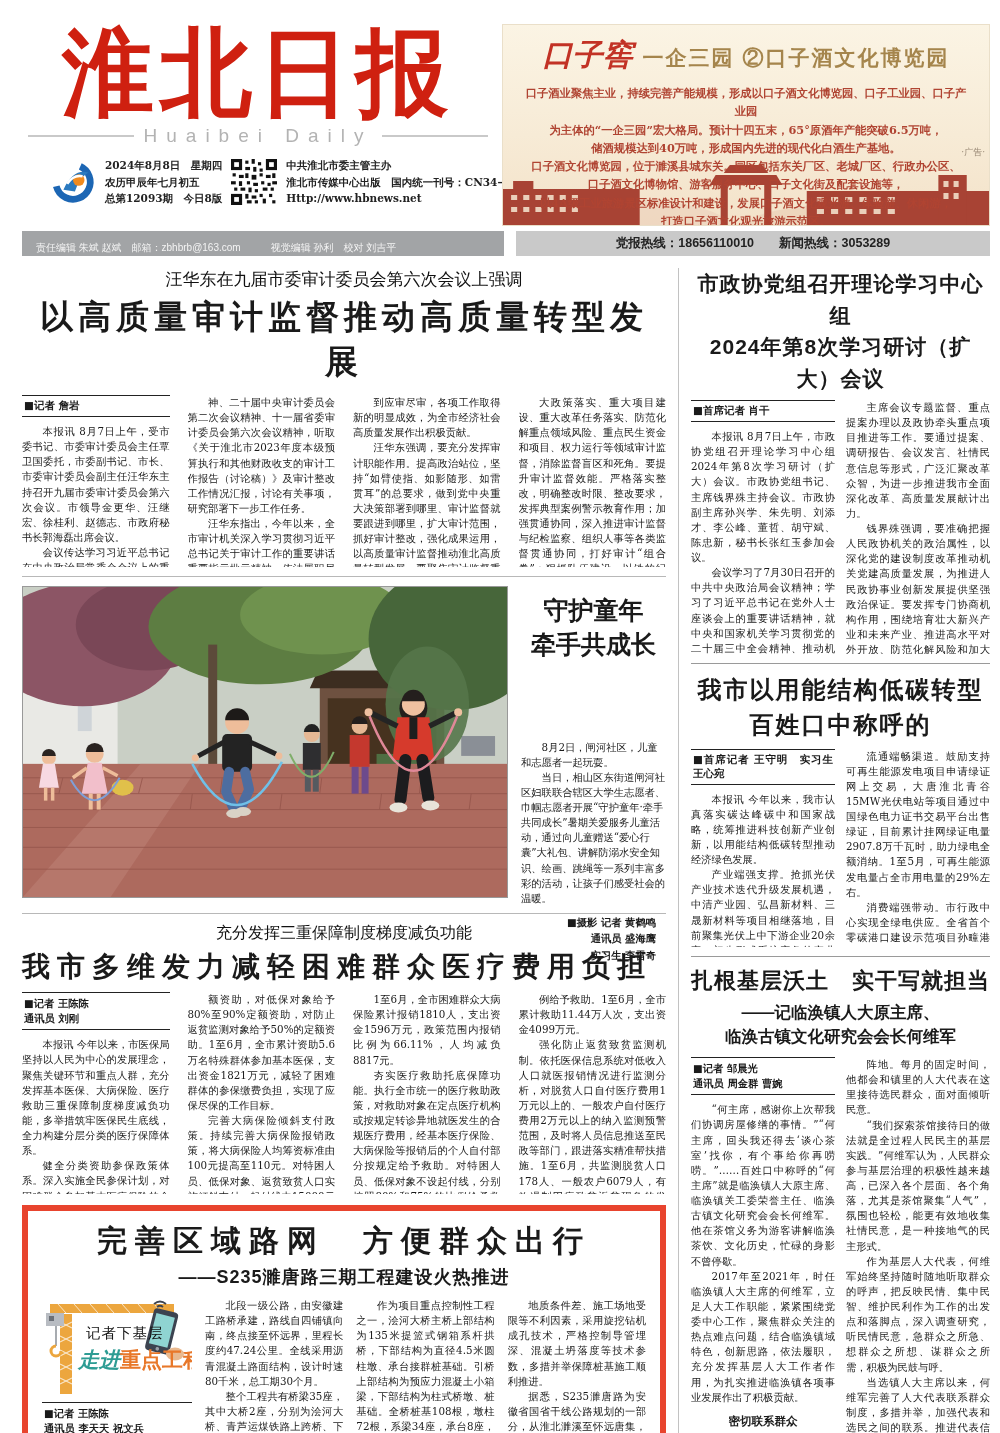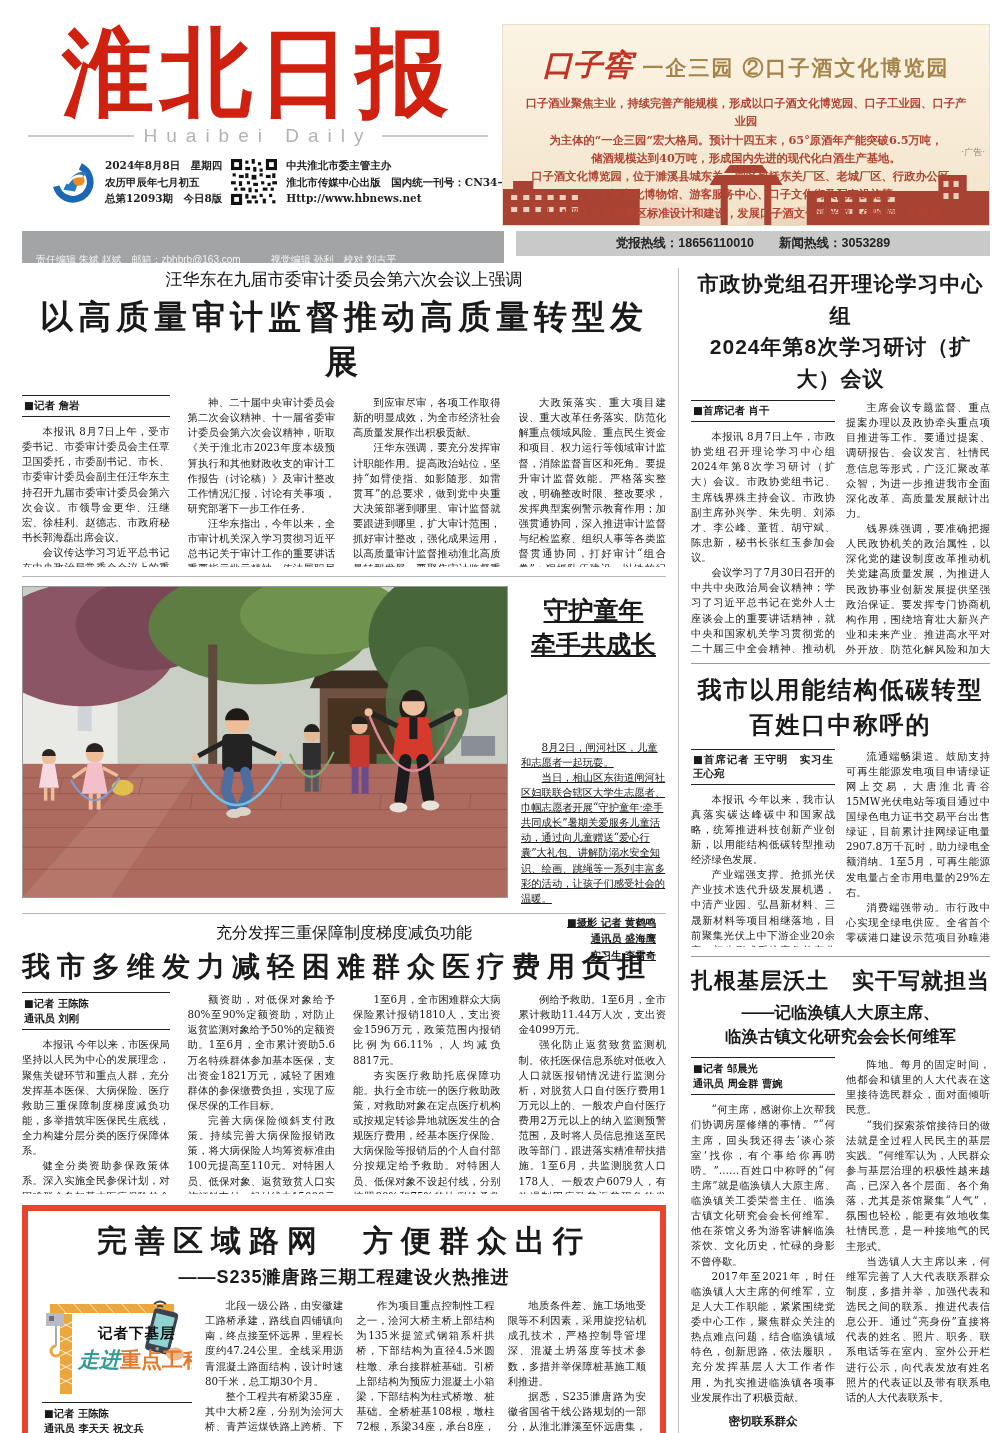--- a/index.html
+++ b/index.html
@@ -17,33 +17,33 @@
   .eng-row:before, .eng-row:after { content:""; flex:1; border-top:2px solid #c9c9c9; }
   .eng { color:#b3b3b3; font-size:19px; letter-spacing:9px; font-family:"Liberation Sans",sans-serif; }
   .info-row { display:flex; align-items:center; gap:9px; padding-left:28px; }
   .swirl { width:46px; height:46px; flex:none; }
   .qr { width:46px; height:46px; flex:none; }
   .info-col { font-size:10.5px; line-height:1.55; color:#222; font-weight:bold; white-space:nowrap; }
   .info-col p { text-indent:0 !important; }
 
   
   .ad { flex:1; position:relative; background:linear-gradient(180deg,#fbf4e4 0%,#f7ebd6 55%,#f3e2c9 100%);
-        padding:20px 18px 0; text-align:center; overflow:hidden; border:1px solid #eadfc9; }
+        padding:10px 18px 0; text-align:center; overflow:hidden; border:1px solid #eadfc9; }
   .ad-title-row { display:flex; justify-content:center; align-items:baseline; gap:10px; }
   .ad-brand { color:#c23225; font-size:30px; font-weight:900; font-style:italic; font-family:"DejaVu Serif",serif; }
   .ad-title { color:#a5854c; font-size:21px; font-weight:900; letter-spacing:2px; font-family:"Liberation Sans",sans-serif; }
   .ad-lines { margin-top:8px; position:relative; z-index:2; }
   .ad-lines p { font-size:11.3px; line-height:1.62; color:#b04432; font-weight:bold; text-indent:0; }
   .ad-note { position:absolute; right:4px; bottom:66px; font-size:9px; color:#9a8a76; z-index:3; }
   .ad-art { position:absolute; left:0; right:0; bottom:0; width:100%; height:62px; z-index:1; }
 
   
   .bars { display:flex; gap:12px; margin-top:5px; height:25px; }
   .bar-left { flex:1; background:#a2a4a6; color:#f4f4f4; font-size:10px; line-height:25px;
-              padding:16px 14px; font-family:"Liberation Sans",sans-serif; white-space:nowrap; overflow:hidden; }
+              padding:4px 14px; font-family:"Liberation Sans",sans-serif; white-space:nowrap; overflow:hidden; }
   .bar-right { width:474px; background:#c9c9c9; color:#222; font-weight:bold; font-size:12.5px;
                line-height:25px; text-align:center; font-family:"Liberation Sans",sans-serif; }
 
   
   .main { display:grid; grid-template-columns:1fr 312px; gap:0 12px; margin-top:12px; }
   .right-col { border-left:1px solid #c2c2c2; padding-left:12px; }
 
   .kicker { text-align:center; font-size:17px; font-family:"Liberation Sans",sans-serif; color:#111; }
   .hl-a1 { text-align:center; font-size:33px; font-weight:900; letter-spacing:5px;
            font-family:"Liberation Sans",sans-serif; margin:4px 0 10px; }
@@ -56,41 +56,41 @@
 
   .cols4 { display:grid; grid-template-columns:repeat(4,1fr); gap:0 18px; overflow:hidden;
            text-align:justify; }
   .cols2 { display:grid; grid-template-columns:1fr 1fr; gap:0 11px; overflow:hidden; text-align:justify; }
   .colx { overflow:hidden; }
   .colx p, .cap-text p { font-size:10.3px; line-height:1.47; text-indent:2em; }
 
   .h-rule { border:none; border-top:1px solid #b8b8b8; margin:9px 0; }
 
   
-  .photo-block { display:flex; gap:13px; height:318px;text-decoration:underline; }
+  .photo-block { display:flex; gap:13px; height:318px; }
   .photo-frame { width:486px; height:312px; flex:none; border:1px solid #999; }
   .photo-frame svg { width:100%; height:100%; display:block; }
   .cap-col { flex:1; display:flex; flex-direction:column; padding-top:8px; }
   .cap-title p { text-indent:0; text-align:center; font-size:25px; font-weight:bold;
                  line-height:1.35; font-family:"DejaVu Serif",serif; }
   .cap-text { margin-top:78px; }
   .credits { margin-top:8px; padding-right:10px; }
   .credits p { text-indent:0; text-align:right; font-size:10.3px; font-weight:bold; line-height:1.6; }
 
   
   .redbox { border:6px solid #e8442e; margin-top:11px; padding:10px 14px 8px; height:282px; overflow:hidden; }
   .hl-a3 { text-align:center; font-size:30px; font-weight:900; letter-spacing:8px;
            font-family:"DejaVu Serif",serif; }
   .sub-a3 { text-align:center; font-size:18px; font-weight:900; letter-spacing:1px;
             font-family:"Liberation Sans",sans-serif; margin-top:3px; }
   .box-body { display:grid; grid-template-columns:150px 1fr 1fr 1fr; gap:0 13px; margin-top:9px;
               height:188px; overflow:hidden; text-align:justify; }
   .badge { position:relative; width:150px; height:98px; margin-bottom:6px; }
   .badge svg { position:absolute; inset:0; width:100%; height:100%; }
-  .badge-l1 { position:absolute; left:56px; top:26px; font-size:14.5px; font-weight:700;
+  .badge-l1 { position:absolute; left:44px; top:26px; font-size:14.5px; font-weight:400;
               font-family:"Liberation Sans",sans-serif; color:#111; letter-spacing:1px; }
   .badge-l2 { position:absolute; left:36px; top:48px; white-space:nowrap; }
   .badge-l2 .b2a { font-size:21px; font-weight:900; font-style:italic; color:#2e9c94;
                    font-family:"Liberation Sans",sans-serif; }
   .badge-l2 .b2b { font-size:21px; font-weight:900; color:#e8782a; font-family:"Liberation Sans",sans-serif; }
 
   
   .hl-r1 { text-align:center; font-size:21px; font-weight:900; letter-spacing:1px;
            font-family:"Liberation Sans",sans-serif; line-height:1.5; margin-bottom:6px; }
   .hl-r2 { text-align:center; font-size:24px; font-weight:900; letter-spacing:2px;
@@ -565,20 +565,21 @@
             <div class="mid-head">
                 <p>密切联系群众</p>
                 <p>发挥桥梁纽带作用</p>
               </div>
 
           </div>
           <div class="colx">
             <div>
                 <p>阵地。每月的固定时间，他都会和镇里的人大代表在这里接待选民群众，面对面倾听民意。</p>
                 <p>“我们探索茶馆接待日的做法就是全过程人民民主的基层实践。”何维军认为，人民群众参与基层治理的积极性越来越高，已深入各个层面、各个角落，尤其是茶馆聚集“人气”，氛围也轻松，能更有效地收集社情民意，是一种接地气的民主形式。</p>
+                <p>作为基层人大代表，何维军始终坚持随时随地听取群众的呼声，把反映民情、集中民智、维护民利作为工作的出发点和落脚点，深入调查研究，听民情民意，急群众之所急、想群众之所想、谋群众之所需，积极为民鼓与呼。</p>
                 <p>当选镇人大主席以来，何维军完善了人大代表联系群众制度，多措并举，加强代表和选民之间的联系。推进代表信息公开。通过“亮身份”直接将代表的姓名、照片、职务、联系电话等在室内、室外公开栏进行公示，向代表发放有姓名照片的代表证以及带有联系电话的人大代表联系卡。</p>
               </div>
 
           </div>
         </div>
       </div>
 
     </div>
   </div>
 </div>

